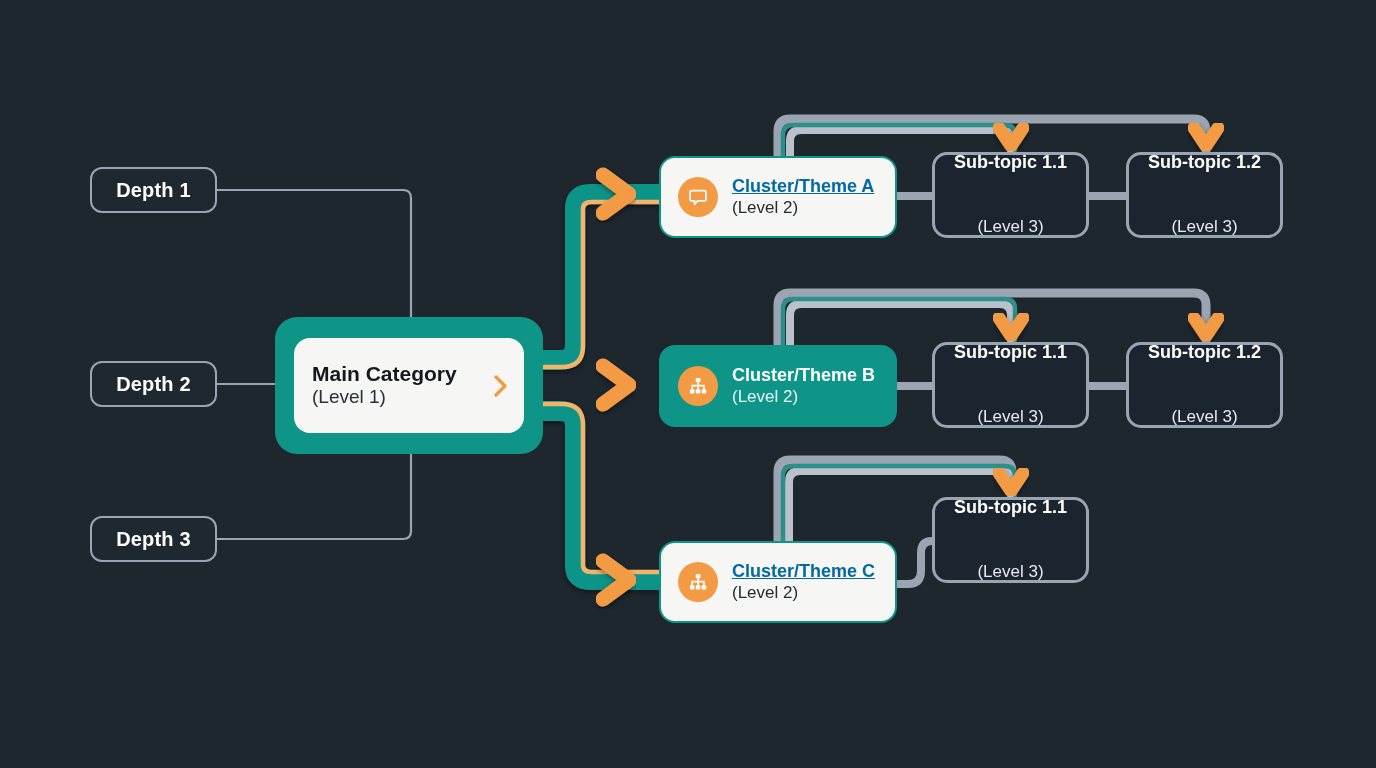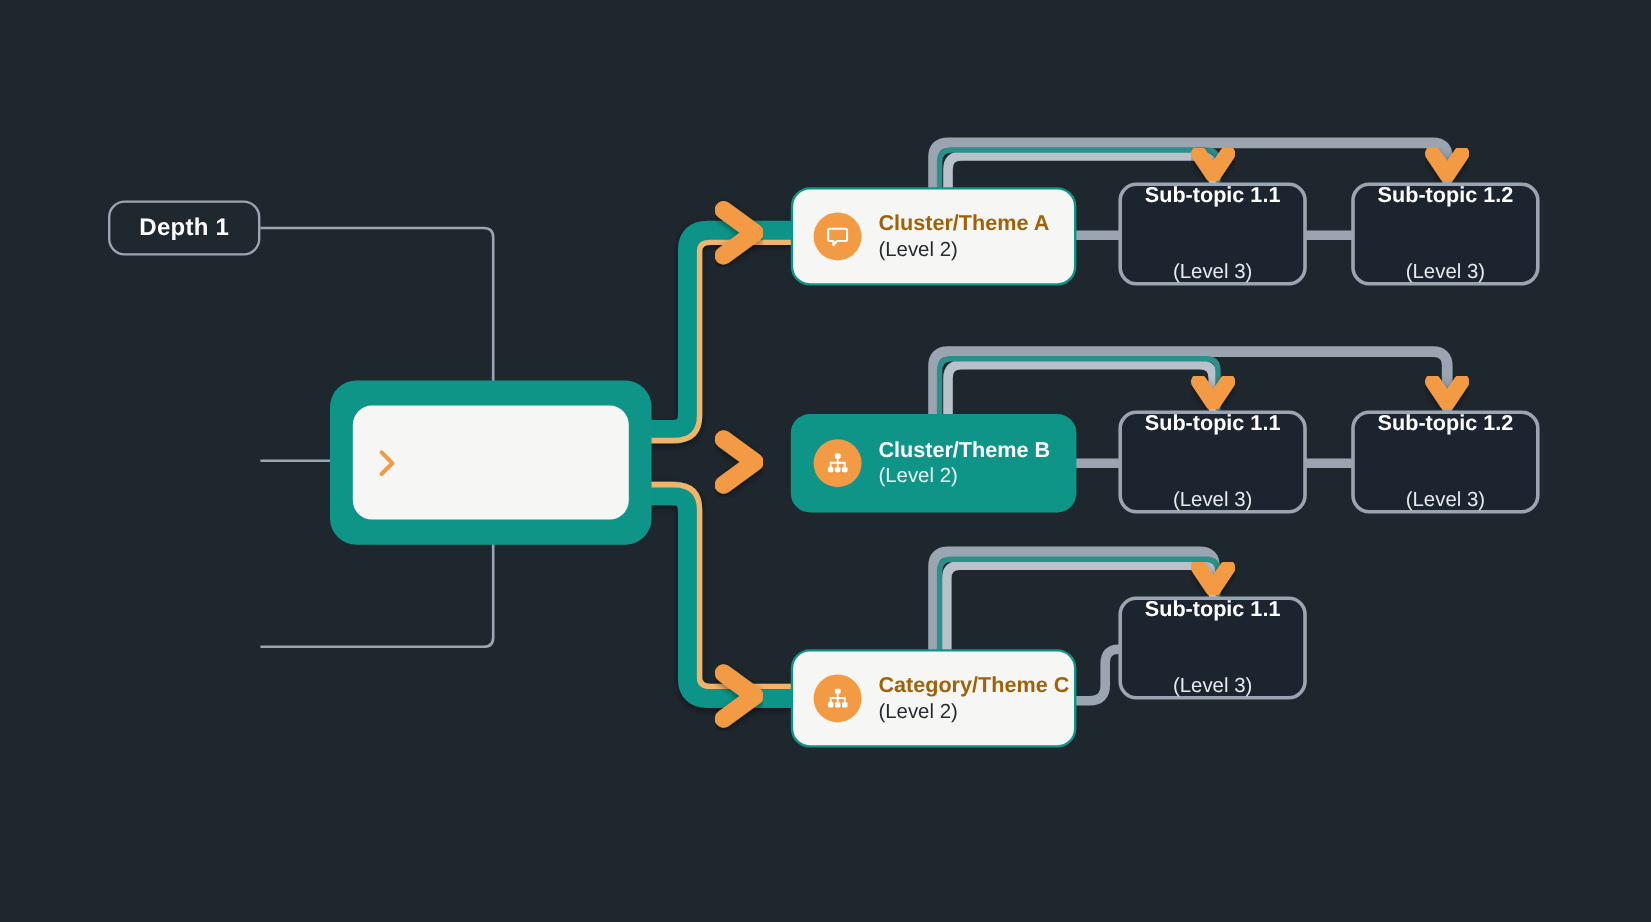--- a/index.html
+++ b/index.html
@@ -29,21 +29,21 @@
     width: 127px; height: 46px;
     border: 2px solid #9aa5b1;
     border-radius: 12px;
     background: #20282f;
     color: #ffffff;
     font-size: 20px;
     font-weight: 700;
     letter-spacing: .2px;
     z-index: 6;
   }
-  #depth1 { left: 90px;  top: 167px; border-radius: 14px; }
+  #depth1 { left: 90px;  top: 167px; }
   #depth2 { left: 90px;  top: 361px; }
   #depth3 { left: 90px;  top: 516px; }
 
   
   #main-shell {
     position: absolute;
     left: 275px; top: 317px;
     width: 268px; height: 137px;
     background: #0f9488;
     border-radius: 22px;
@@ -90,21 +90,21 @@
   }
   .cluster .badge {
     width: 40px; height: 40px; border-radius: 50%;
     background: #f39a45;
     display: flex; align-items: center; justify-content: center;
     flex: none; margin-right: 14px;
   }
   .cluster .labels { line-height: 1.15; }
   .cluster .c-title { font-size: 18px; font-weight: 700; white-space: nowrap; }
   .cluster .c-sub   { font-size: 17px; font-weight: 400; white-space: nowrap; margin-top: 1px; }
-  .cluster.light .c-title { color: #a16207; }
+  .cluster.light .c-title { color: #0369a1; text-decoration: underline; }
   .cluster.light .c-sub   { color: #262b31; }
   .cluster.solid .c-title { color: #ffffff; text-align: right; }
   .cluster.solid .c-sub   { color: #e8f6f4; }
 
   #clusterA { left: 659px; top: 156px; }
   #clusterB { left: 659px; top: 345px; }
   #clusterC { left: 659px; top: 541px; }
 
   
   .subtopic {
@@ -222,23 +222,33 @@
       <path d="M999,473 L1011,491 L1023,473" stroke="#f39a45" stroke-width="13" fill="none" stroke-linecap="round" stroke-linejoin="round"></path>
     </g>
     <g fill="none">
       <path d="M896,584 H908 Q921,584 921,571 V553 Q921,541 932,541" stroke="#9aa5b1" stroke-width="8" stroke-linecap="round"></path>
     </g>
   </svg>
 
   <div class="depth-chip" id="depth1">
     <span>Depth 1</span>
   </div>
+  <div class="depth-chip" id="depth2">
+    <span>Depth 2</span>
+  </div>
+  <div class="depth-chip" id="depth3">
+    <span>Depth 3</span>
+  </div>
 
   <div id="main-shell">
     <div id="main-card">
+      <div class="txt">
+        <div id="main-title">Main Category</div>
+        <div id="main-sub">(Level 1)</div>
+      </div>
       <svg class="chev-right" viewBox="0 0 18 26">
         <path d="M4 4 L13 13 L4 22" stroke="#f39a45" stroke-width="3.4" fill="none" stroke-linecap="round" stroke-linejoin="round"></path>
       </svg>
     </div>
   </div>
 
   <div class="cluster light" id="clusterA">
     <div class="badge">
       <svg viewBox="0 0 24 24" width="22" height="22">
         <path d="M5 5 H19 A1.6 1.6 0 0 1 20.6 6.6 V14.6 A1.6 1.6 0 0 1 19 16.2 H11.5 L8.2 20 V16.2 H5 A1.6 1.6 0 0 1 3.4 14.6 V6.6 A1.6 1.6 0 0 1 5 5 Z" fill="none" stroke="#ffffff" stroke-width="1.9" stroke-linejoin="round"></path>
@@ -270,21 +280,21 @@
     <div class="badge">
       <svg viewBox="0 0 24 24" width="22" height="22">
         <rect x="9.5" y="3.2" width="5.2" height="4.6" rx="1" fill="#ffffff"></rect>
         <rect x="3.2" y="15.6" width="5" height="4.6" rx="1" fill="#ffffff"></rect>
         <rect x="9.6" y="15.6" width="5" height="4.6" rx="1" fill="#ffffff"></rect>
         <rect x="16" y="15.6" width="5" height="4.6" rx="1" fill="#ffffff"></rect>
         <path d="M12.1 7.8 V11.6 M5.7 15.6 V11.6 H18.5 V15.6 M12.1 11.6 V15.6" stroke="#ffffff" stroke-width="1.7" fill="none" stroke-linecap="round"></path>
       </svg>
     </div>
     <div class="labels">
-      <div class="c-title">Category/Theme C</div>
+      <div class="c-title">Cluster/Theme C</div>
       <div class="c-sub">(Level 2)</div>
     </div>
   </div>
 
   <div class="subtopic" id="sub11a">
     <div class="s-title">Sub-topic 1.1</div>
     <div class="s-sub">(Level 3)</div>
   </div>
   <div class="subtopic" id="sub12a">
     <div class="s-title">Sub-topic 1.2</div>

